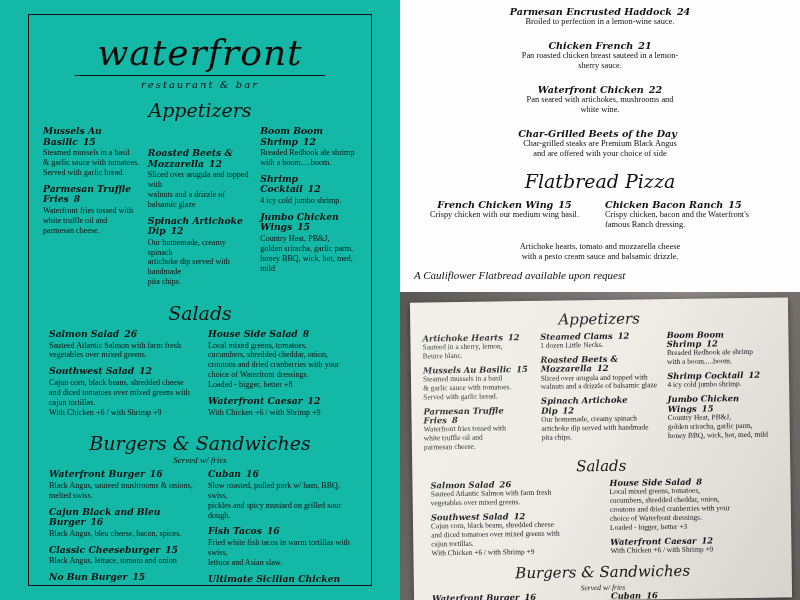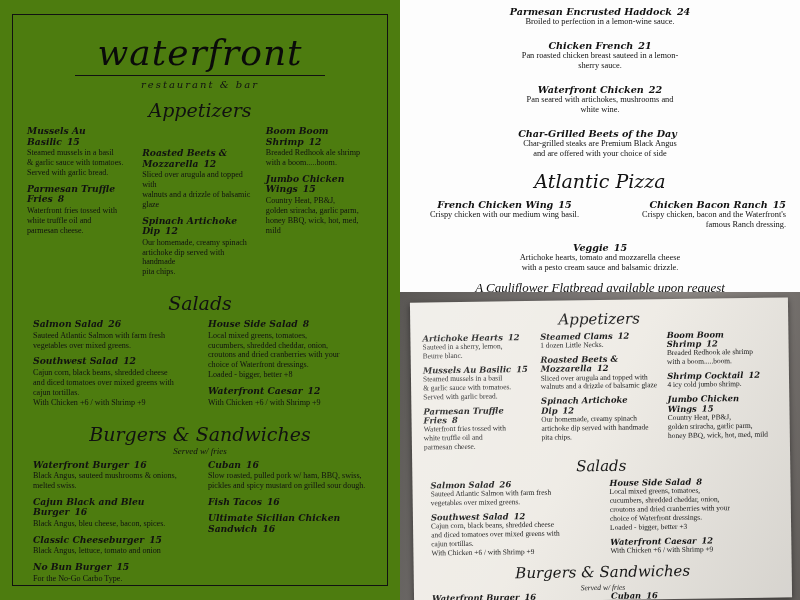--- a/index.html
+++ b/index.html
@@ -21,23 +21,23 @@
     background: #ffffff;
   }
 
   
   .left-panel {
     position: absolute;
     left: 0;
     top: 0;
     width: 400px;
     height: 600px;
-    background: #4d7c0f;
+    background: #14b8a6;
     box-sizing: border-box;
-    padding: 14px 12px;
+    padding: 14px 28px;
   }
   .menu-border {
     border: 1.5px solid #111;
     width: 100%;
     height: 100%;
     box-sizing: border-box;
     padding: 10px 14px 8px 14px;
     position: relative;
     overflow: hidden;
   }
@@ -142,22 +142,21 @@
   }
   .center { text-align: center; }
   .rt-section-title {
     text-align: center;
     font-family: "DejaVu Serif", serif;
     font-style: italic;
     font-size: 19px;
     margin: 10px 0 7px 0;
   }
   .rt-note {
-    text-align: center;
-    font-size: 13px;
+    font-size: 11px;
     font-style: italic;
     margin-top: 6px;
   }
 
   
   .right-bottom {
     position: absolute;
     left: 400px;
     top: 292px;
     width: 400px;
@@ -272,20 +271,24 @@
           </div>
         </div>
 
         <div class="col">
           <div class="item">
             <div class="item-head"><span>Boom Boom Shrimp</span><span class="price">12</span></div>
             <div class="item-desc" style="white-space:pre-line">Breaded Redhook ale shrimp
 with a boom.....boom.</div>
           </div>
           <div class="item">
+            <div class="item-head"><span>Shrimp Cocktail</span><span class="price">12</span></div>
+            <div class="item-desc" style="white-space:pre-line">4 icy cold jumbo shrimp.</div>
+          </div>
+          <div class="item">
             <div class="item-head"><span>Jumbo Chicken Wings</span><span class="price">15</span></div>
             <div class="item-desc" style="white-space:pre-line">Country Heat, PB&amp;J,
 golden sriracha, garlic parm,
 honey BBQ, wick, hot, med, mild</div>
           </div>
         </div>
       </div>
 
       <div class="section-title">Salads</div>
 
@@ -345,20 +348,22 @@
           </div>
         </div>
         <div class="col">
           <div class="item">
             <div class="item-head"><span>Cuban</span><span class="price">16</span></div>
             <div class="item-desc" style="white-space:pre-line">Slow roasted, pulled pork w/ ham, BBQ, swiss,
 pickles and spicy mustard on grilled sour dough.</div>
           </div>
           <div class="item">
             <div class="item-head"><span>Fish Tacos</span><span class="price">16</span></div>
+            <div class="item-desc" style="white-space:pre-line">Fried white fish tacos in warm tortillas with swiss,
+lettuce and Asian slaw.</div>
           </div>
           <div class="item">
             <div class="item-head"><span>Ultimate Sicilian Chicken Sandwich</span><span class="price">16</span></div>
           </div>
         </div>
       </div>
 
     </div>
   </div>
 
@@ -382,40 +387,39 @@
       <div class="rt-desc" style="white-space:pre-line">Pan seared with artichokes, mushrooms and
 white wine.</div>
     </div>
 
     <div class="rt-item center" style="margin-top:12px">
       <div class="rt-head"><span>Char-Grilled Beets of the Day</span><span class="price"></span></div>
       <div class="rt-desc" style="white-space:pre-line">Char-grilled steaks are Premium Black Angus
 and are offered with your choice of side</div>
     </div>
 
-    <div class="rt-section-title">Atlantic Pizza</div>
+    <div class="rt-section-title">Flatbread Pizza</div>
 
     <div class="cols-2">
       <div class="col" style="text-align:center">
         <div class="rt-item">
           <div class="rt-head"><span>French Chicken Wing</span><span class="price">15</span></div>
           <div class="rt-desc" style="white-space:pre-line">Crispy chicken with our medium wing basil.</div>
         </div>
       </div>
-      <div class="col" style="text-align:right">
+      <div class="col" style="text-align:left">
         <div class="rt-item">
           <div class="rt-head"><span>Chicken Bacon Ranch</span><span class="price">15</span></div>
           <div class="rt-desc" style="white-space:pre-line">Crispy chicken, bacon and the Waterfront's
 famous Ranch dressing.</div>
         </div>
       </div>
     </div>
 
     <div class="rt-item center" style="margin-top:6px">
-      <div class="rt-head"><span>Veggie</span><span class="price">15</span></div>
       <div class="rt-desc" style="white-space:pre-line">Artichoke hearts, tomato and mozzarella cheese
 with a pesto cream sauce and balsamic drizzle.</div>
     </div>
 
     <div class="rt-note">A Cauliflower Flatbread available upon request</div>
   </div>
 
   <div class="right-bottom">
     <div class="photo-bg"></div>
     <div class="photo-menu">

